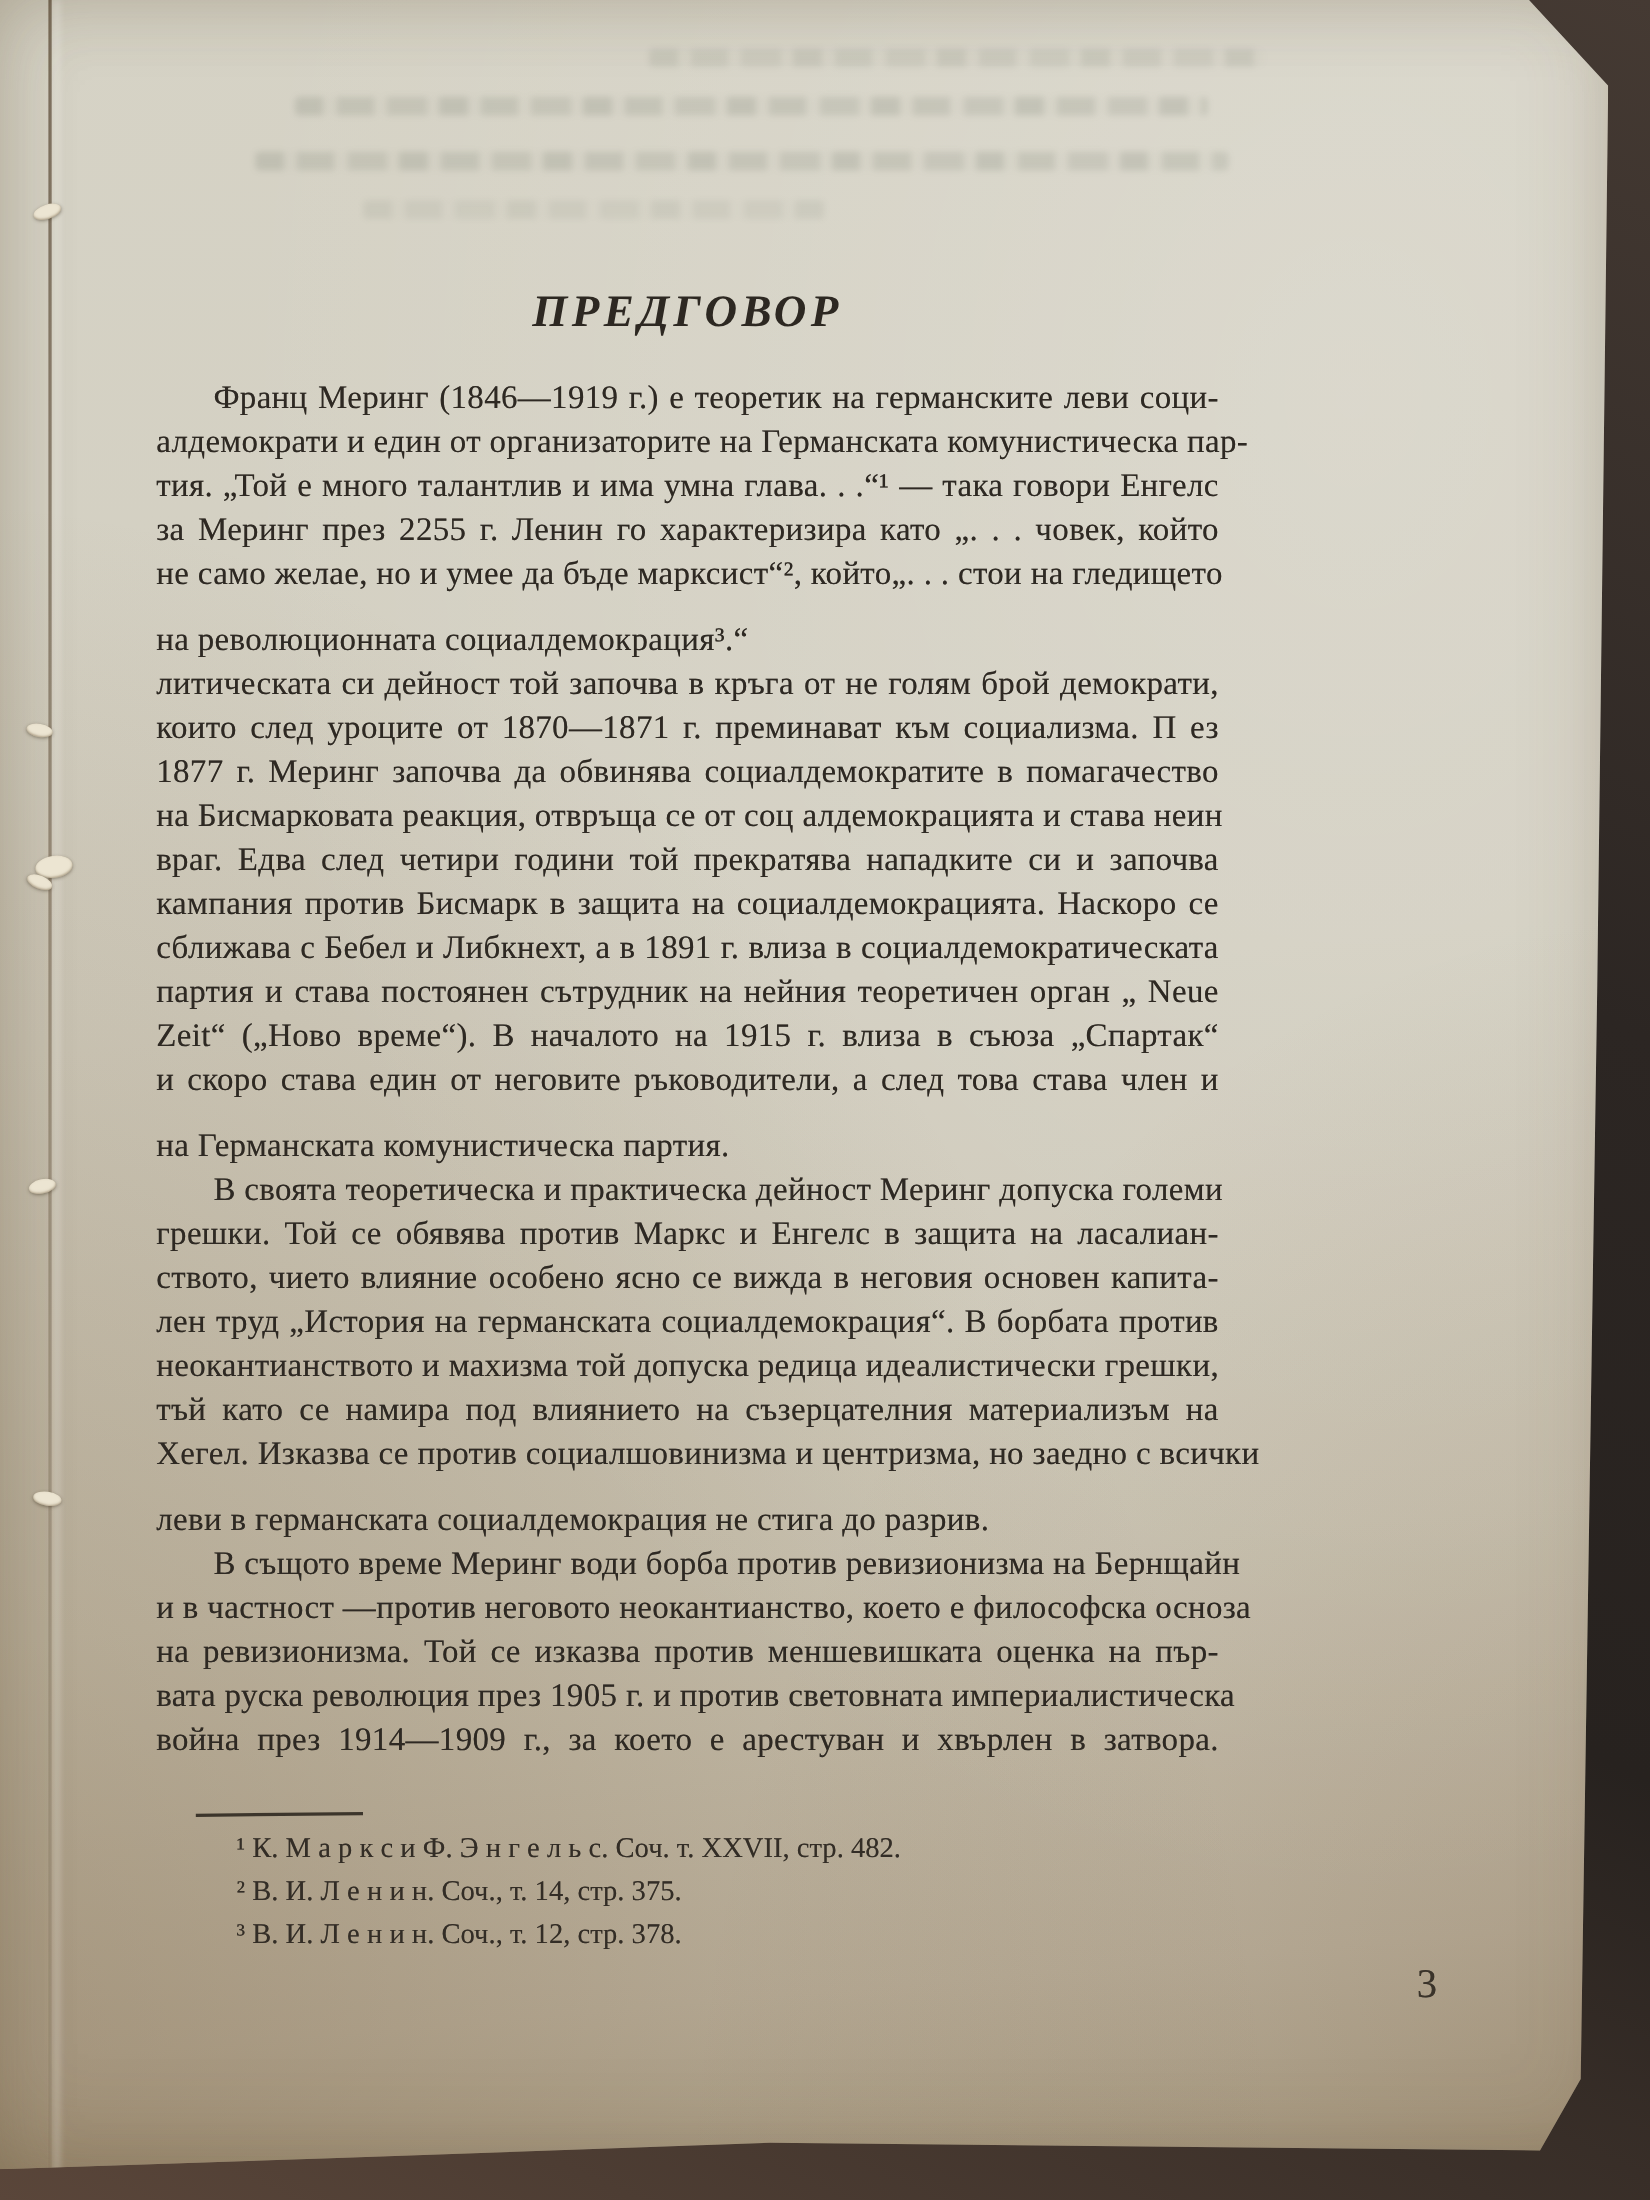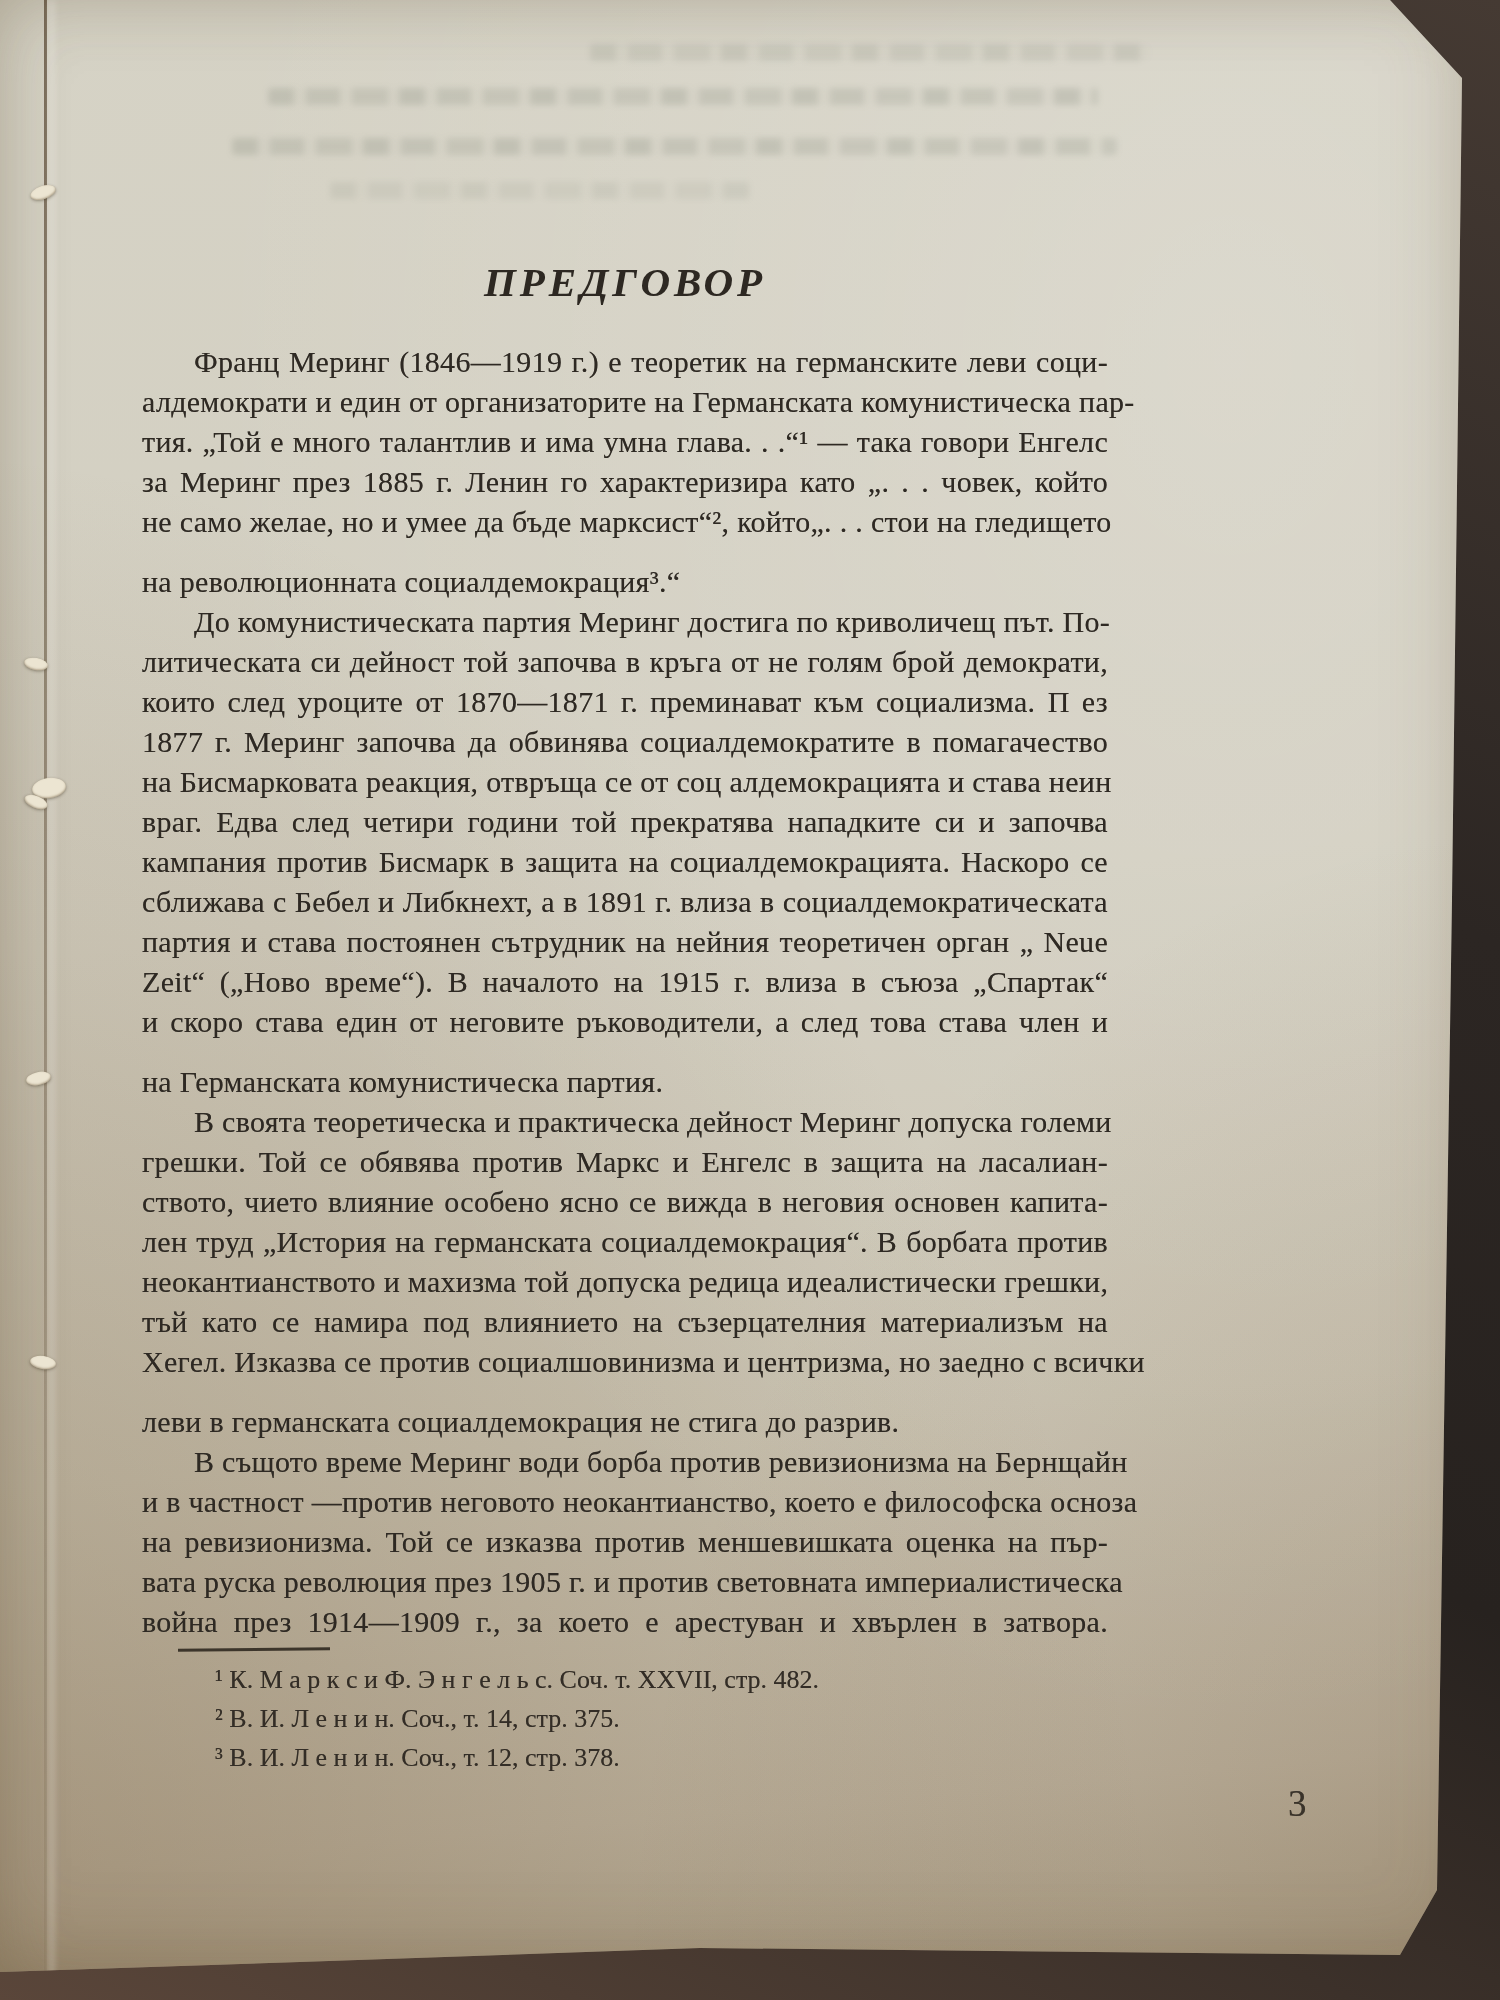--- a/index.html
+++ b/index.html
@@ -90,26 +90,25 @@
     <div class="knot k4"></div>
     <div class="knot k5"></div>
 
     <h1 class="title">ПРЕДГОВОР</h1>
 
     <div class="body-text">
       <div class="para">
         <div class="line first">Франц Меринг (1846—1919 г.) е теоретик на германските леви соци-</div>
         <div class="line">алдемократи и един от организаторите на Германската комунистическа пар-</div>
         <div class="line">тия. „Той е много талантлив и има умна глава. . .“¹ — така говори Енгелс</div>
-        <div class="line">за Меринг през 1885 г. Ленин го характеризира като „. . . човек, който</div>
+        <div class="line">за Меринг през 2255 г. Ленин го характеризира като „. . . човек, който</div>
         <div class="line">не само желае, но и умее да бъде марксист“², който„. . . стои на гледището</div>
         <div class="line last">на революционната социалдемокрация³.“</div>
       </div>
       <div class="para">
-        <div class="line first">До комунистическата партия Меринг достига по криволичещ път. По-</div>
         <div class="line">литическата си дейност той започва в кръга от не голям брой демократи,</div>
         <div class="line">които след уроците от 1870—1871 г. преминават към социализма. П ез</div>
         <div class="line">1877 г. Меринг започва да обвинява социалдемократите в помагачество</div>
         <div class="line">на Бисмарковата реакция, отвръща се от соц алдемокрацията и става неин</div>
         <div class="line">враг. Едва след четири години той прекратява нападките си и започва</div>
         <div class="line">кампания против Бисмарк в защита на социалдемокрацията. Наскоро се</div>
         <div class="line">сближава с Бебел и Либкнехт, а в 1891 г. влиза в социалдемократическата</div>
         <div class="line">партия и става постоянен сътрудник на нейния теоретичен орган „ Neue</div>
         <div class="line">Zeit“ („Ново време“). В началото на 1915 г. влиза в съюза „Спартак“</div>
         <div class="line">и скоро става един от неговите ръководители, а след това става член и</div>

